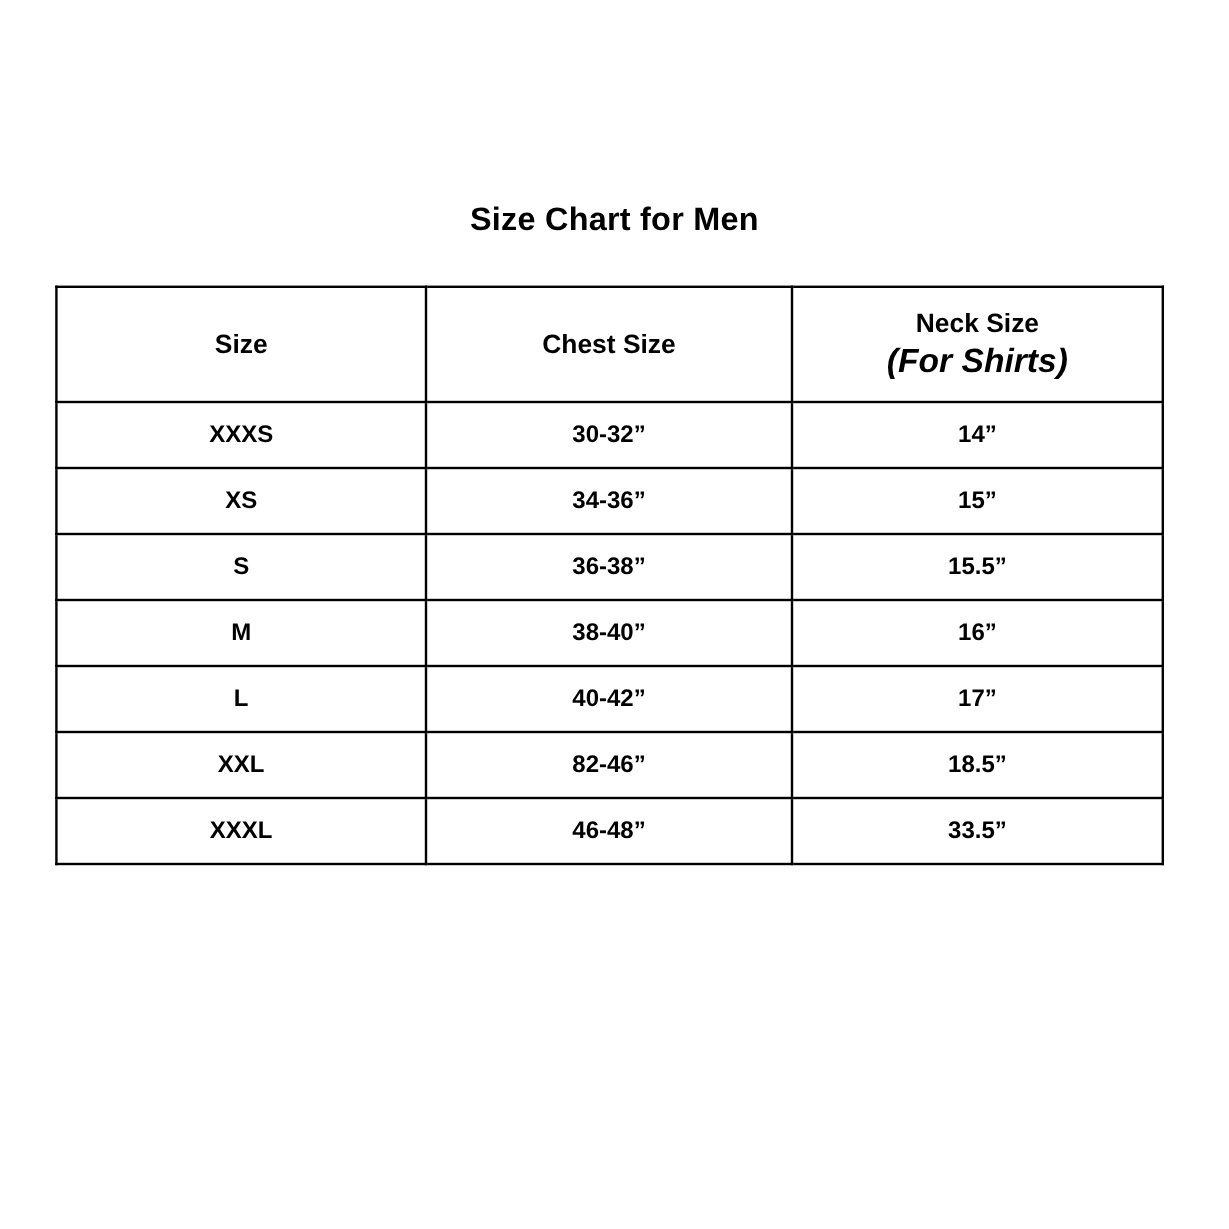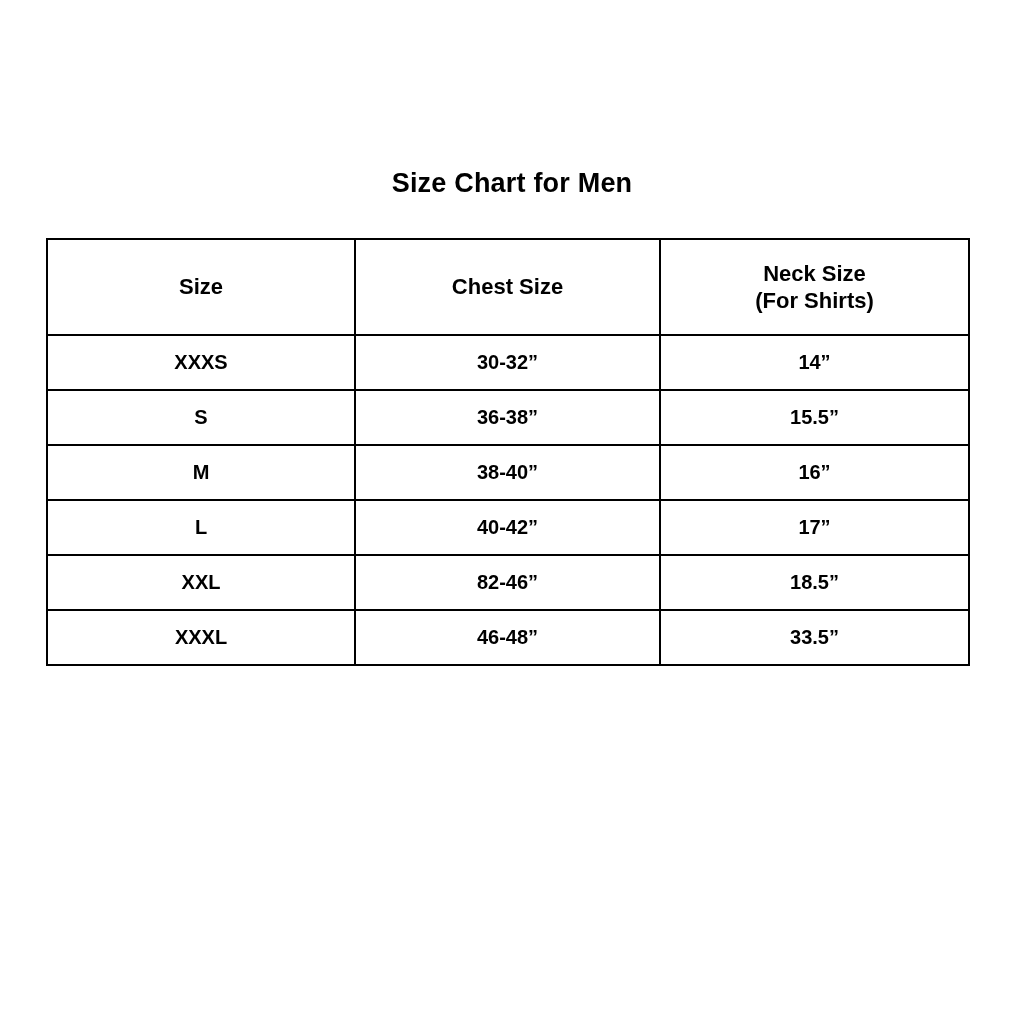--- a/index.html
+++ b/index.html
@@ -60,22 +60,23 @@
     font-size: 20px;
     height: 53px;
     padding: 0 6px;
     margin-left: 32px;
   }
   col.c1 { width: 308px; }
   col.c2 { width: 305px; }
   col.c3 { width: 309px; }
   .th-sub {
     display: block;
-    font-size: 22px;
+    font-size: 28px;
     font-weight: bold;
+    font-style: italic;
   }
 </style>
 </head>
 <body>
 
 <div class="page">
 
   <div class="chart-title">Size Chart for Men</div>
 
   <div class="table-wrap">
@@ -99,20 +100,25 @@
           </th>
         </tr>
       </thead>
       <tbody>
         <tr>
           <td>XXXS</td>
           <td>30-32”</td>
           <td>14”</td>
         </tr>
         <tr>
+          <td>XS</td>
+          <td>34-36”</td>
+          <td>15”</td>
+        </tr>
+        <tr>
           <td>S</td>
           <td>36-38”</td>
           <td>15.5”</td>
         </tr>
         <tr>
           <td>M</td>
           <td>38-40”</td>
           <td>16”</td>
         </tr>
         <tr>

